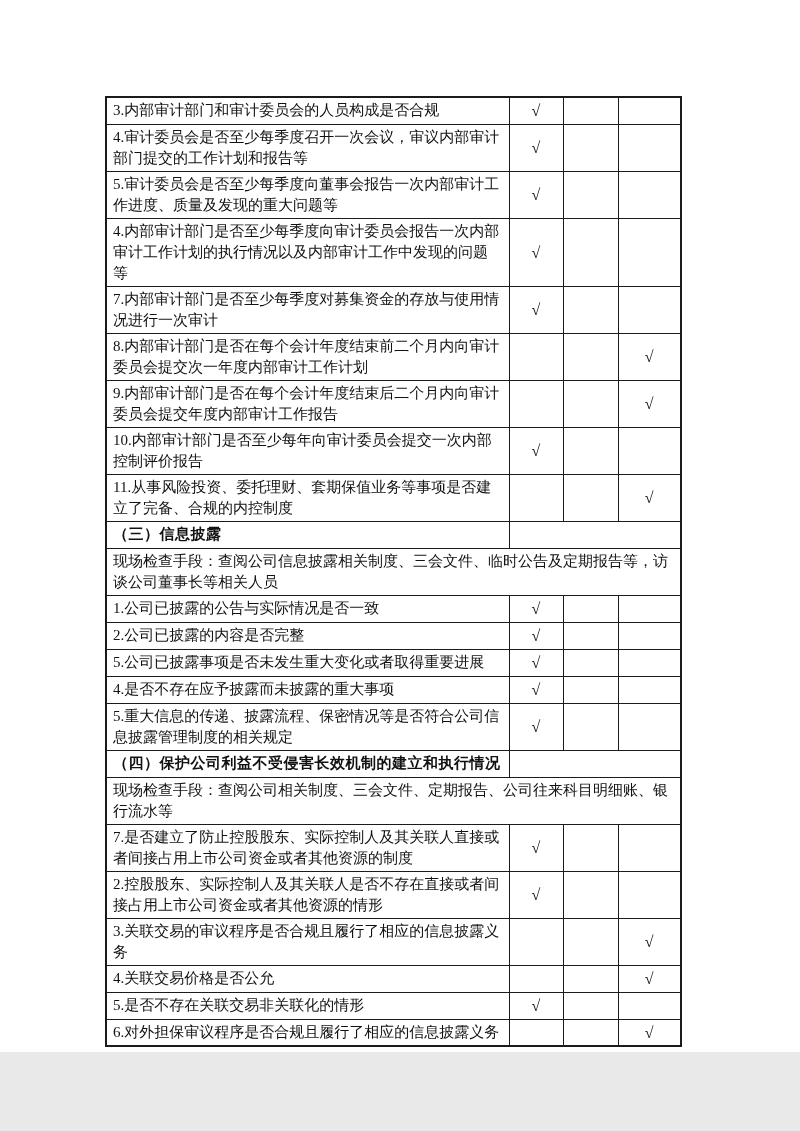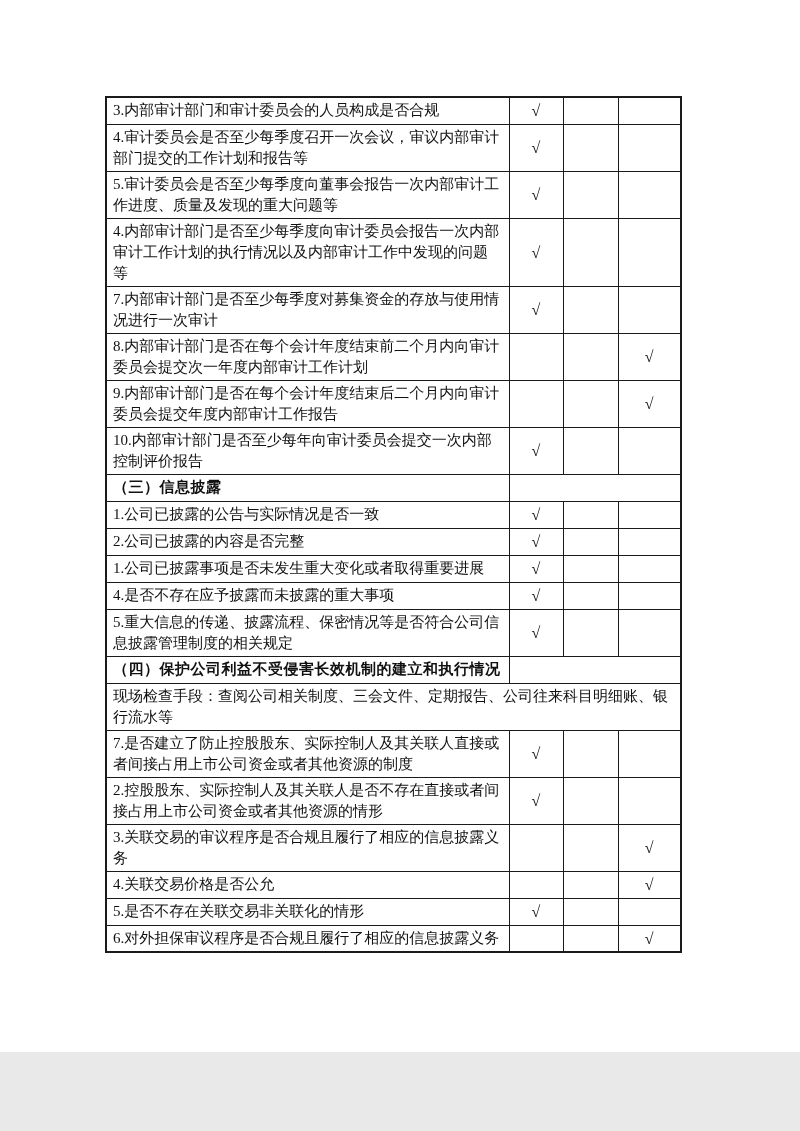--- a/index.html
+++ b/index.html
@@ -110,37 +110,46 @@
           <td class="chk"></td>
           <td class="chk">√</td>
         </tr>
         <tr>
           <td class="desc">10.内部审计部门是否至少每年向审计委员会提交一次内部控制评价报告</td>
           <td class="chk">√</td>
           <td class="chk"></td>
           <td class="chk"></td>
         </tr>
         <tr>
+          <td class="desc">11.从事风险投资、委托理财、套期保值业务等事项是否建立了完备、合规的内控制度</td>
+          <td class="chk"></td>
+          <td class="chk"></td>
+          <td class="chk">√</td>
+        </tr>
+        <tr>
           <td class="desc section-title">（三）信息披露</td>
           <td colspan="3" class="chk"></td>
         </tr>
         <tr>
+          <td class="method" colspan="4">现场检查手段：查阅公司信息披露相关制度、三会文件、临时公告及定期报告等，访谈公司董事长等相关人员</td>
+        </tr>
+        <tr>
           <td class="desc">1.公司已披露的公告与实际情况是否一致</td>
           <td class="chk">√</td>
           <td class="chk"></td>
           <td class="chk"></td>
         </tr>
         <tr>
           <td class="desc">2.公司已披露的内容是否完整</td>
           <td class="chk">√</td>
           <td class="chk"></td>
           <td class="chk"></td>
         </tr>
         <tr>
-          <td class="desc">1.公司已披露事项是否未发生重大变化或者取得重要进展</td>
+          <td class="desc">5.公司已披露事项是否未发生重大变化或者取得重要进展</td>
           <td class="chk">√</td>
           <td class="chk"></td>
           <td class="chk"></td>
         </tr>
         <tr>
           <td class="desc">4.是否不存在应予披露而未披露的重大事项</td>
           <td class="chk">√</td>
           <td class="chk"></td>
           <td class="chk"></td>
         </tr>

